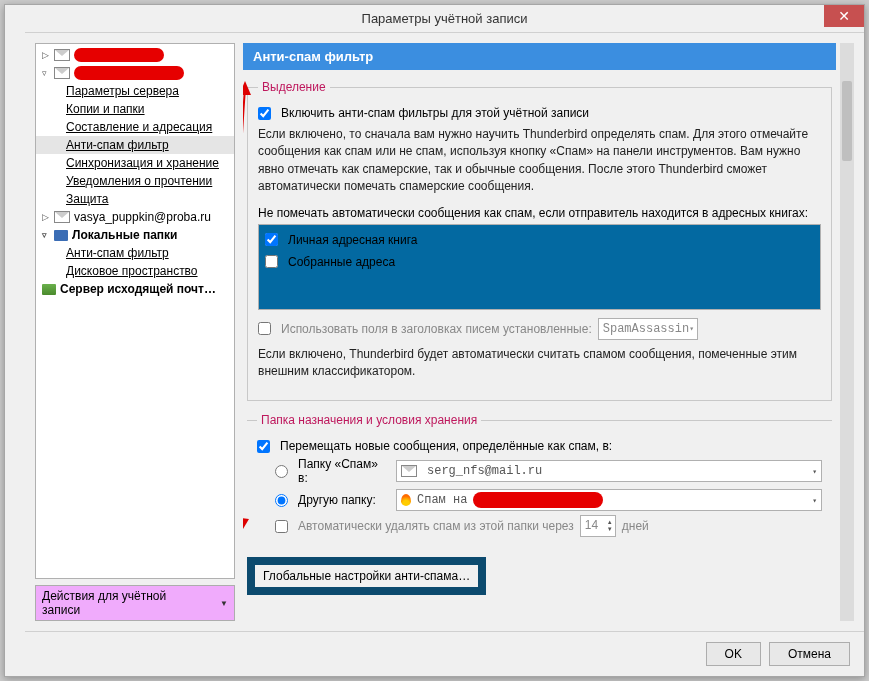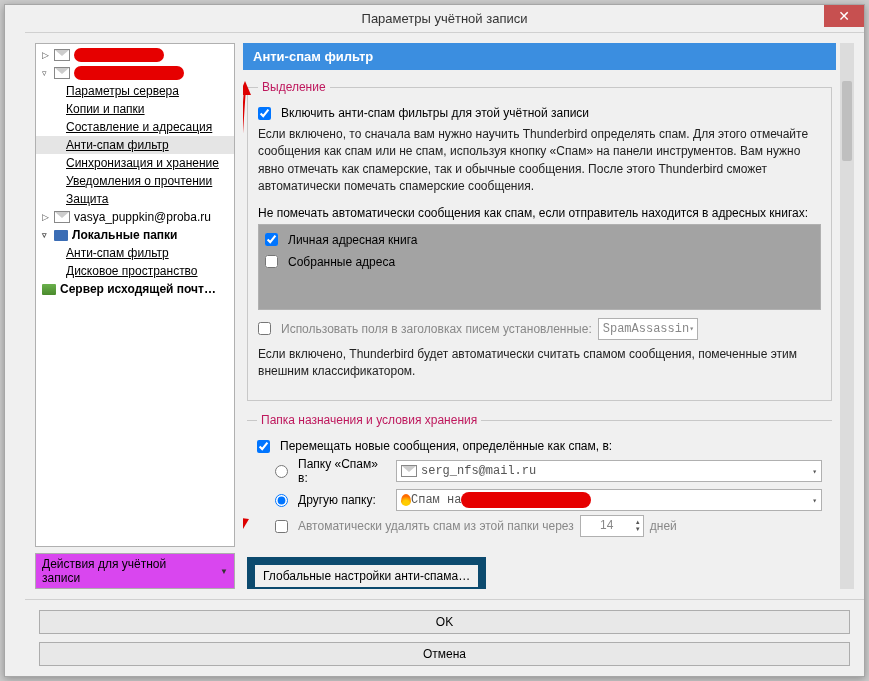--- a/index.html
+++ b/index.html
@@ -119,21 +119,21 @@
     background: #e60000;
     border-radius: 8px;
     height: 14px;
   }
   .actions-row {
     margin-top: 6px;
     display: flex;
   }
   .dropdown-btn {
     border: 1px solid #adadad;
-    background: #d946ef;
+    background: #f0abfc;
     padding: 3px 6px;
     display: flex;
     align-items: center;
     gap: 18px;
     cursor: default;
     font-size: 12px;
   }
   .dropdown-btn .caret {
     font-size: 8px; color: #333;
   }
@@ -186,21 +186,21 @@
   .para {
     margin: 6px 0 10px 0;
     line-height: 1.45;
     color: #222;
   }
   input[type=checkbox], input[type=radio] {
     margin: 0 4px 0 0;
   }
   .listbox {
     border: 1px solid #b0b0b0;
-    background: #a3a3a3;
+    background: #0369a1;
     height: 86px;
     padding: 2px;
     margin: 4px 0 8px 0;
   }
   .listbox .row { padding: 2px 4px; }
   select, .combo {
     border: 1px solid #b0b0b0;
     background: #fff;
     padding: 2px 4px;
     height: 22px;
@@ -211,33 +211,34 @@
     display: inline-flex;
     align-items: center;
     color: #777;
     width: 100px;
     justify-content: space-between;
   }
   .combo-wide {
     flex: 1;
     display: inline-flex;
     align-items: center;
+    gap: 6px;
     color: #555;
   }
   .flame-icon {
     width: 10px; height: 12px;
     background: radial-gradient(circle at 50% 80%, #ffcc00 30%, #ff6a00 70%);
     border-radius: 50% 50% 50% 50% / 60% 60% 40% 40%;
     display: inline-block;
   }
   .spinbox {
-    width: 64px;
+    width: 36px;
     border: 1px solid #b0b0b0;
     background: #fff;
-    text-align: center;
+    text-align: left;
     padding: 2px 14px 2px 4px;
     position: relative;
     height: 22px;
   }
   .spinbox::after {
     content: "▲\A▼";
     white-space: pre;
     font-size: 6px;
     line-height: 7px;
     position: absolute;
@@ -252,21 +253,20 @@
     background: #f0f0f0;
     width: fit-content;
     margin-left: 4px;
   }
   .footer {
     display: flex;
     justify-content: flex-end;
     gap: 8px;
     padding: 10px 14px;
     border-top: 1px solid #d0d0d0;
-    flex-direction: column;
   }
   .btn {
     border: 1px solid #adadad;
     background: #e8e8e8;
     padding: 4px 18px;
     font-size: 12px;
     cursor: default;
   }
   .arrow-svg {
     position: absolute;

